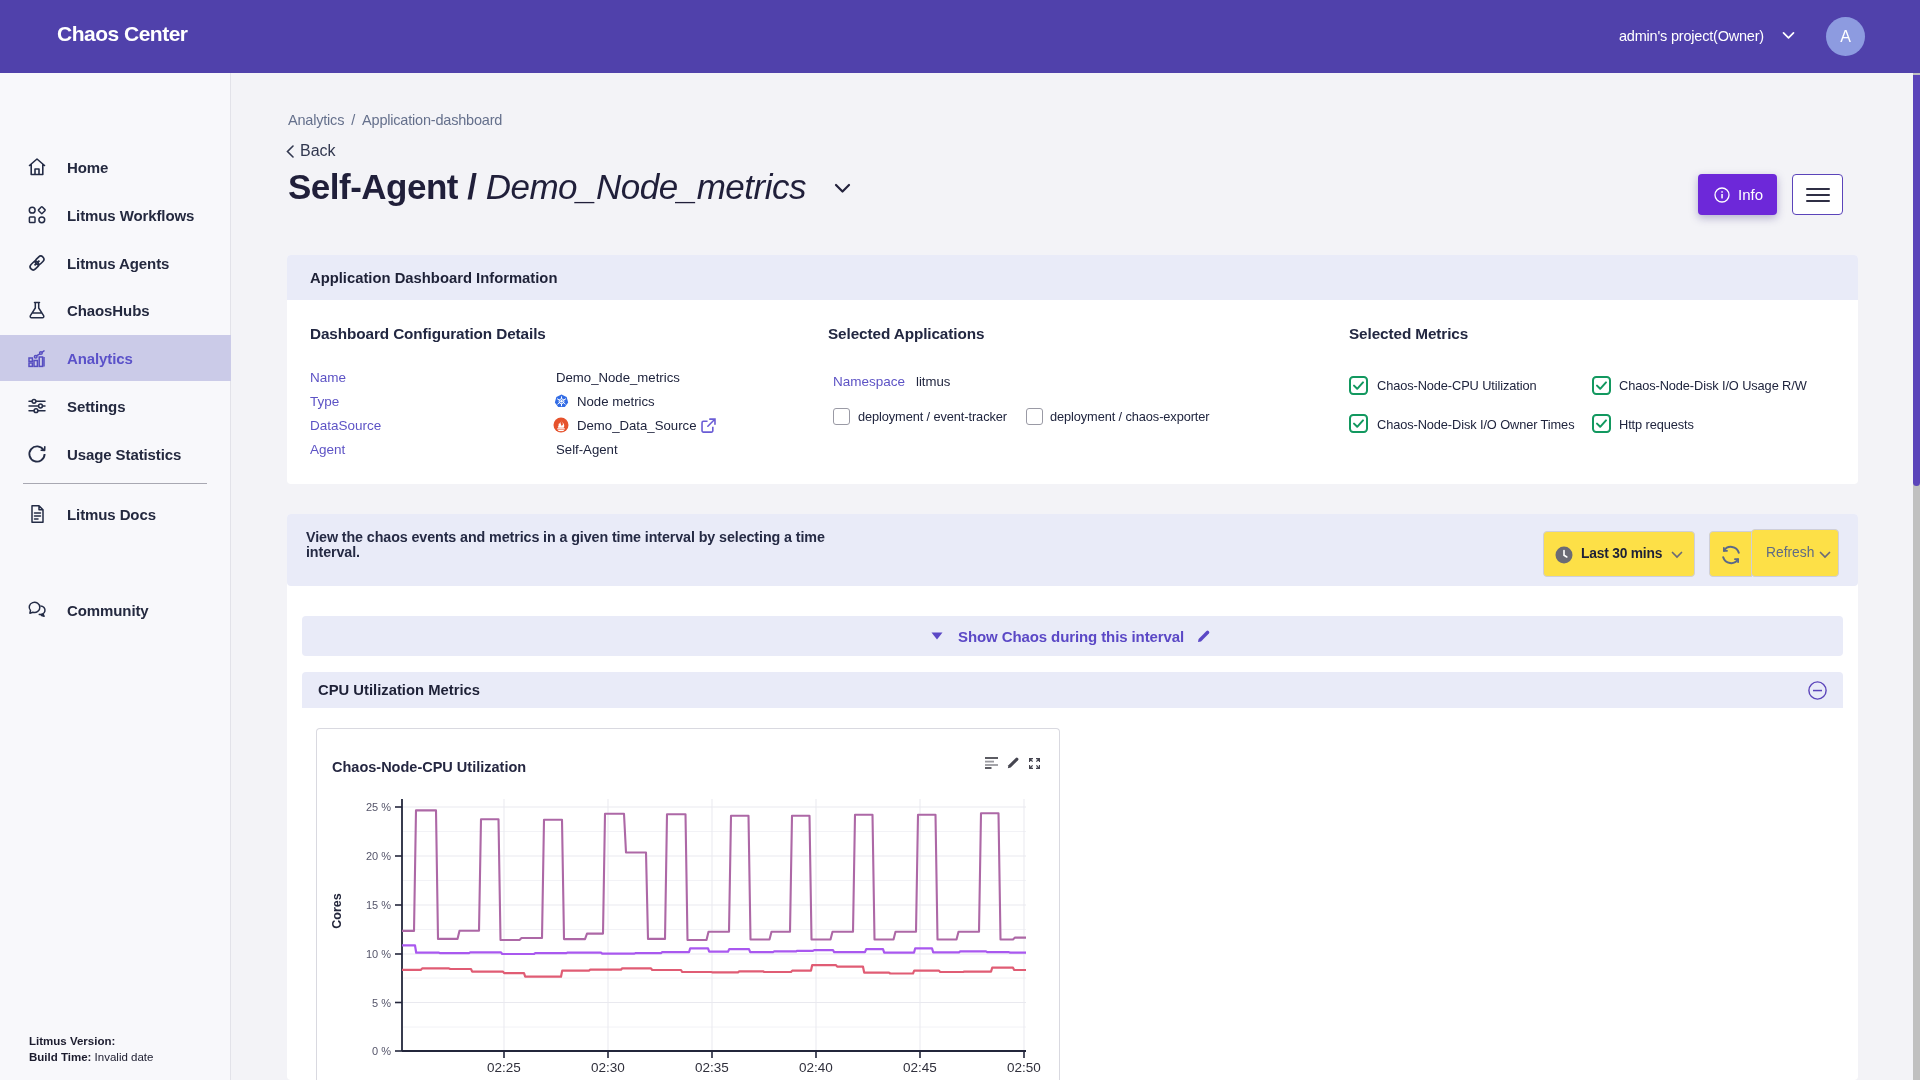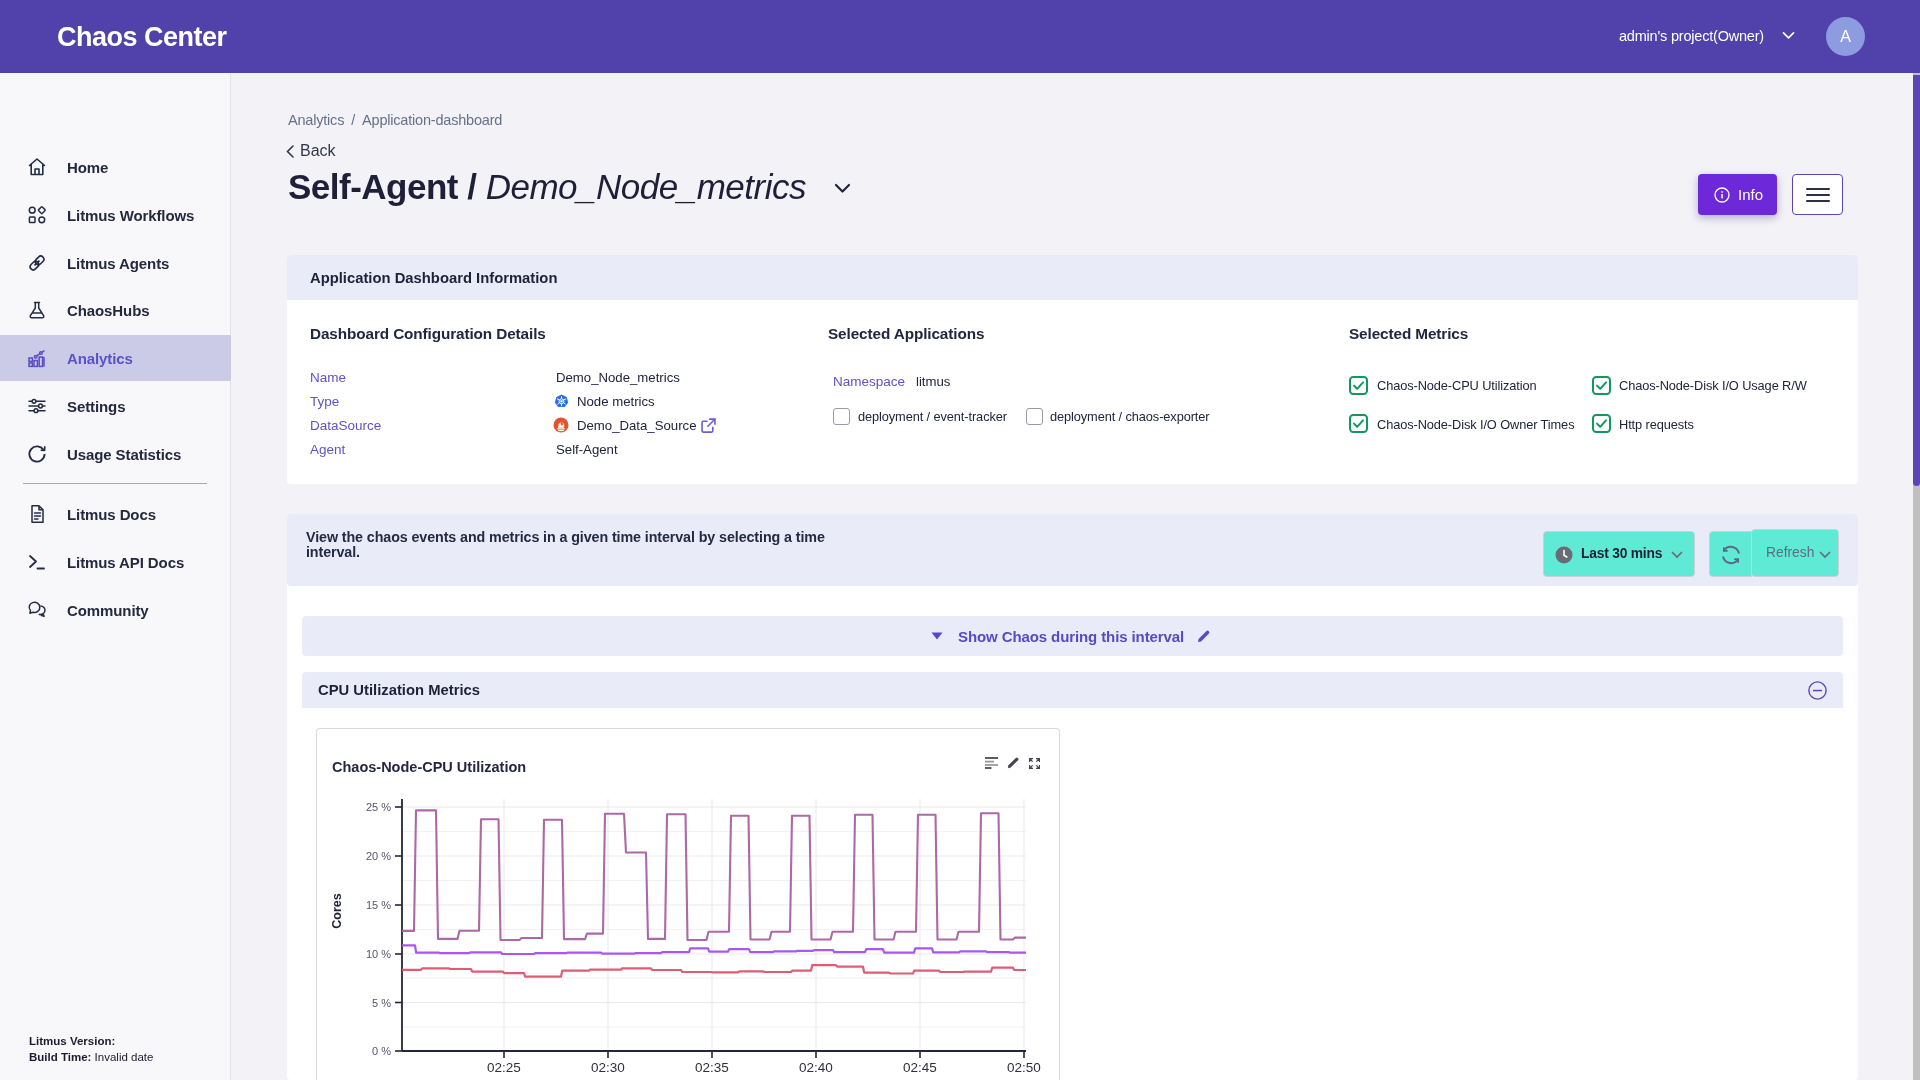--- a/index.html
+++ b/index.html
@@ -1,20 +1,20 @@
 <!DOCTYPE html>
 <html><head>
 <meta charset="utf-8">
 <style>
   * { margin:0; padding:0; box-sizing:border-box; }
   html,body { width:1920px; height:1080px; overflow:hidden; }
   body { font-family:"Liberation Sans", sans-serif; background:#f3f3f7; position:relative; }
   
   #hdr { position:absolute; left:0; top:0; width:1920px; height:73px; background:#5041ab; z-index:5; }
-  #hdr .title { position:absolute; left:57px; top:22px; color:#fff; font-size:27px; font-weight:bold; letter-spacing:-0.5px; }
+  #hdr .title { position:absolute; left:57px; top:22px; color:#fff; font-size:21px; font-weight:bold; letter-spacing:-0.5px; }
   #hdr .proj { position:absolute; right:156px; top:28px; color:#fff; font-size:14.5px; letter-spacing:-0.2px; }
   #hdr .chev { position:absolute; right:125px; top:31px; }
   #hdr .avatar { position:absolute; left:1826px; top:17px; width:39px; height:39px; border-radius:50%; background:#8d9be0; color:#fff; font-size:16px; text-align:center; line-height:39px; }
   
   #side { position:absolute; left:0; top:73px; width:231px; height:1007px; background:#f8f8fb; border-right:1px solid #e2e2e9; }
   .nav { position:absolute; left:0; width:231px; height:46px; }
   .nav .ic { position:absolute; left:27px; top:13px; width:20px; height:20px; }
   .nav .tx { position:absolute; left:67px; top:50%; transform:translateY(-50%); font-size:15px; font-weight:700; color:#24293f; letter-spacing:-0.1px; }
   .nav.active { background:#cbcbe8; }
   .nav.active .tx { color:#5a51c9; }
@@ -35,21 +35,21 @@
   #whitewrap { position:absolute; left:287px; top:514px; width:1571px; height:566px; background:#fff; border-radius:4px; }
   #panel1 .phead { position:absolute; left:0; top:0; width:1571px; height:45px; background:#e9ebf8; border-radius:4px 4px 0 0; }
   #panel1 .phead span { position:absolute; left:23px; top:15px; font-size:14.8px; font-weight:700; color:#1e2137; }
   .colhead { position:absolute; font-size:15.3px; font-weight:700; color:#222741; letter-spacing:-0.1px; }
   .lbl { position:absolute; font-size:13.5px; color:#5d53c5; }
   .val { position:absolute; font-size:13.2px; color:#20253e; }
   .ckrow { position:absolute; font-size:12.8px; color:#20253e; letter-spacing:-0.1px; }
   
   #banner { position:absolute; left:287px; top:514px; width:1571px; height:72px; background:#e9ebf8; border-radius:4px; }
   #banner .msg { position:absolute; left:19px; top:16px; font-size:14.3px; font-weight:700; color:#252a44; line-height:15px; letter-spacing:-0.1px; }
-  .wbox { position:absolute; background:#5eead4; border:1px solid #cfcfd8; border-radius:4px; }
+  .wbox { position:absolute; background:#fde047; border:1px solid #cfcfd8; border-radius:4px; }
   
   #chaosbar { position:absolute; left:302px; top:616px; width:1541px; height:40px; background:#e9ebf8; border-radius:4px; }
   
   #cpuhead { position:absolute; left:302px; top:672px; width:1541px; height:36px; background:#e9ebf8; border-radius:4px 4px 0 0; }
   #cpuhead span { position:absolute; left:16px; top:10px; font-size:14.8px; font-weight:700; color:#1e2137; }
   #card { position:absolute; left:316px; top:728px; width:744px; height:352px; background:#fff; border:1px solid #d9d9e0; border-radius:4px 4px 0 0; border-bottom:none; }
   #card .ctitle { position:absolute; left:15px; top:30px; font-size:14.5px; font-weight:700; color:#252741; }
   
   #sbtrack { position:absolute; left:1913px; top:73px; width:7px; height:1007px; background:#c0c0c0; }
   #sbthumb { position:absolute; left:1913px; top:75px; width:7px; height:411px; background:#5b44ba; border-radius:0 0 4px 4px; }
@@ -130,29 +130,20 @@
           <path d="M17.8 2.8 L17.6 6.4 L14.2 6.2" stroke-width="1.6" stroke-linecap="round" stroke-linejoin="round"></path>
         </g>
       </svg>
     <div class="tx">Usage Statistics</div>
   </div>
   <div class="nav" style="top:418px">
     <svg class="ic" viewBox="0 0 20 20">
         <path d="M5 1.8 H12 L16 5.8 V18.2 H5 Z M12 1.8 V5.8 H16 M7.5 9 H13.5 M7.5 12 H13.5 M7.5 15 H11" fill="none" stroke="#242c46" stroke-width="1.5" stroke-linejoin="round" stroke-linecap="round"></path>
       </svg>
     <div class="tx">Litmus Docs</div>
-  </div>
-  <div class="nav" style="top:466px">
-    <svg class="ic" viewBox="0 0 20 20">
-        <g fill="none" stroke="#242c46" stroke-width="1.8" stroke-linecap="round" stroke-linejoin="round">
-          <path d="M3 4 L9 9.5 L3 15"></path>
-          <path d="M10.5 16.5 H17"></path>
-        </g>
-      </svg>
-    <div class="tx">Litmus API Docs</div>
   </div>
   <div class="nav" style="top:514px">
     <svg class="ic" viewBox="0 0 20 20">
         <g fill="none" stroke="#242c46" stroke-width="1.5" stroke-linejoin="round">
           <path d="M12.8 7.2 a5.3 4.9 0 1 0 -9.3 3.2 L2.9 13.2 L5.9 12.2 a5.3 4.9 0 0 0 6.9 -5 Z"></path>
           <path d="M13.5 5.9 a4.6 4.3 0 1 1 -1.8 8.3 M15.9 13.5 L17.1 16.3 L13.9 15.3"></path>
         </g>
       </svg>
     <div class="tx">Community</div>
   </div>

